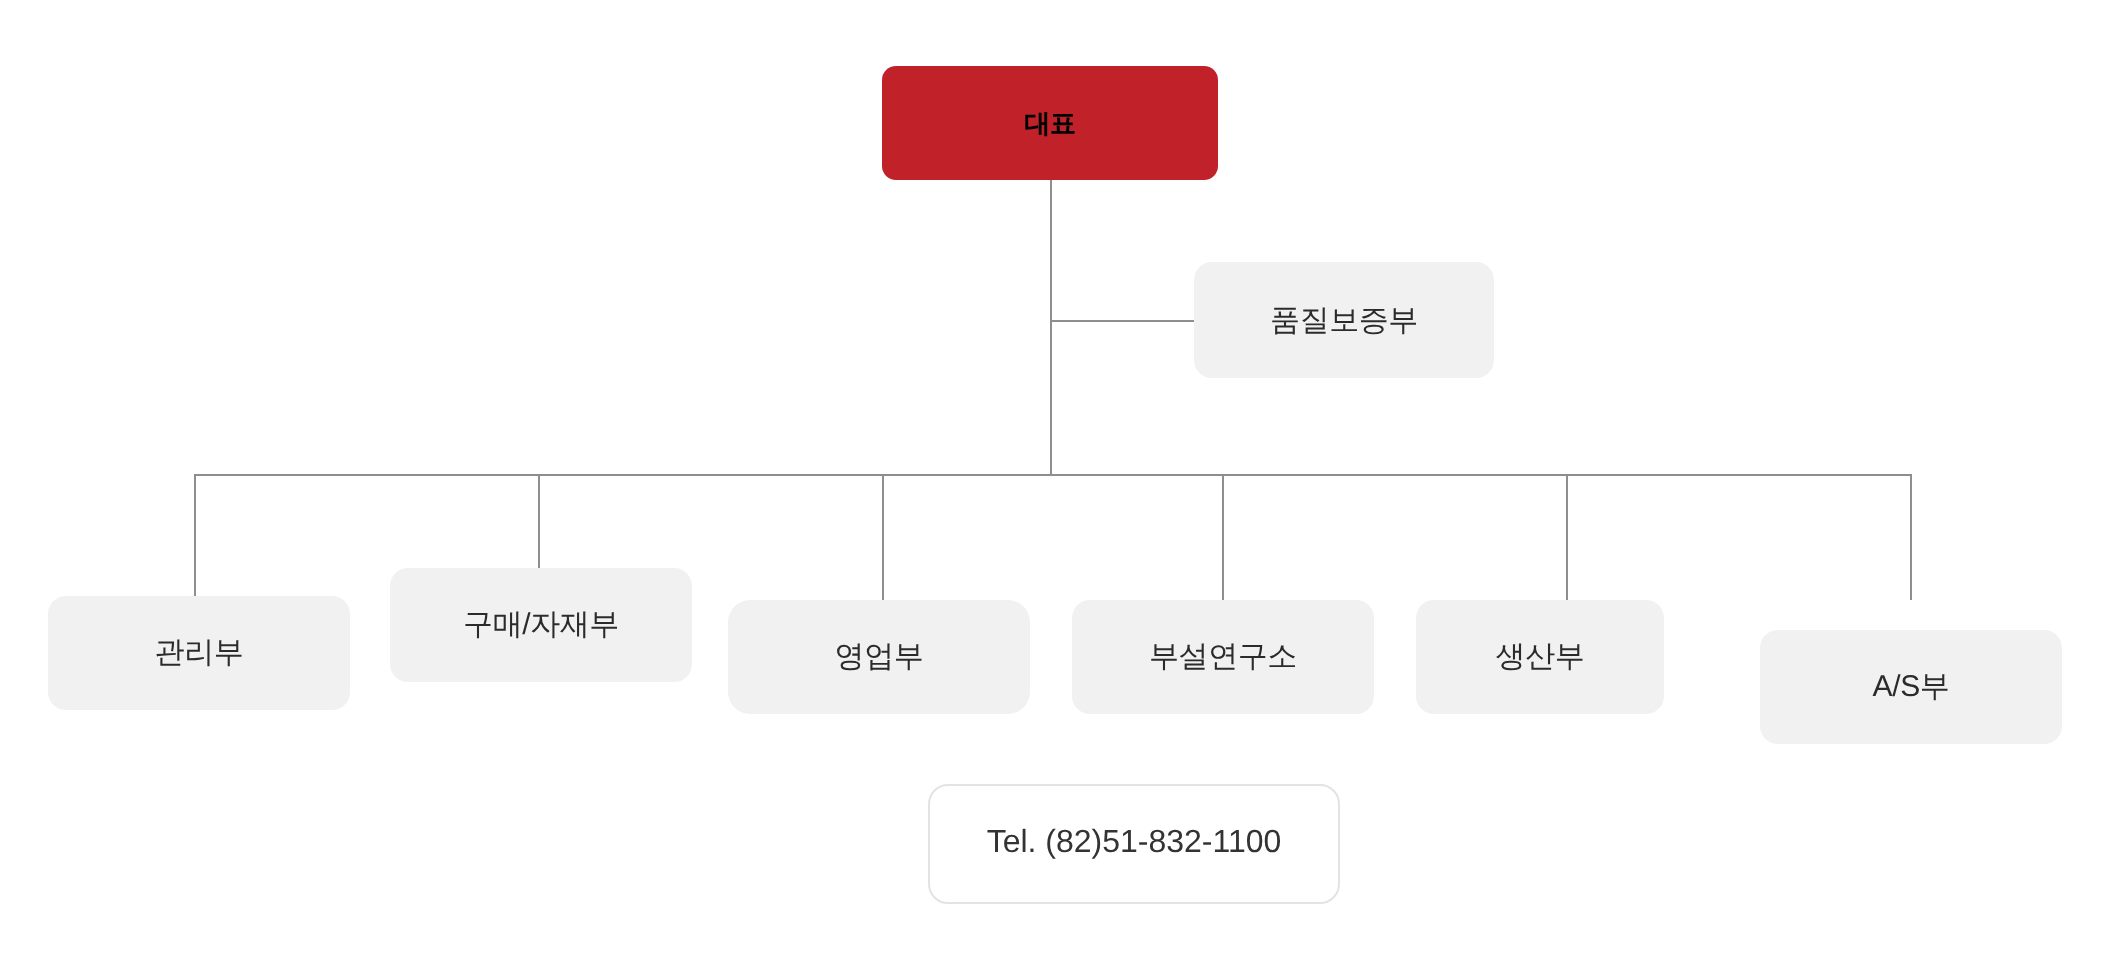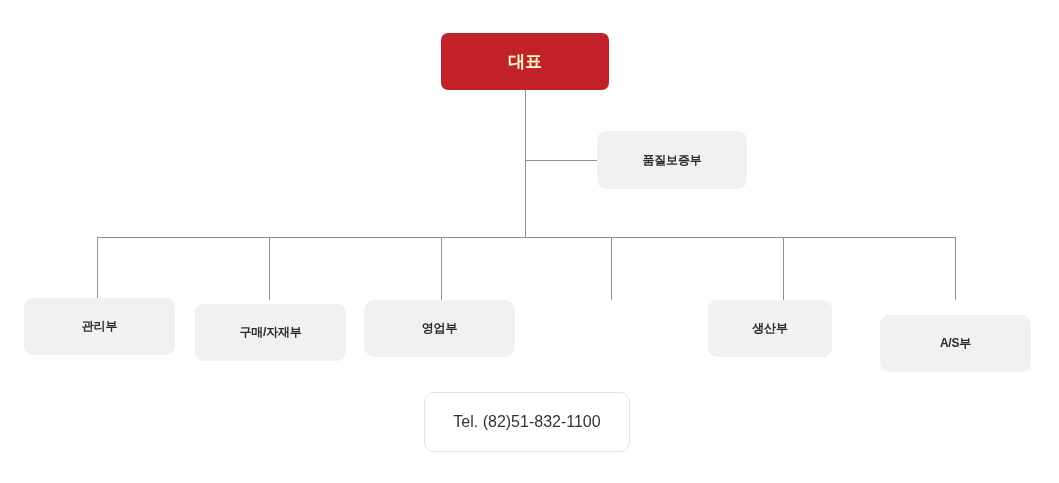--- a/index.html
+++ b/index.html
@@ -34,43 +34,44 @@
     align-items: center;
     justify-content: center;
     text-align: center;
     border-radius: 8px;
     letter-spacing: -0.2px;
     white-space: nowrap;
   }
 
   .node-root {
     background: #C1222A;
-    color: #fef9c3;
-    font-size: 17px;
+    color: #000000;
+    font-size: 13px;
     font-weight: 700;
     border-radius: 7px;
   }
 
   .node-dept {
     background: #F1F1F1;
     color: #2b2b2b;
-    font-size: 12px;
-    font-weight: 700;
+    font-size: 15px;
+    font-weight: 400;
     border-radius: 9px;
     align-items: center;
   }
 
   .node-tel {
     background: #ffffff;
     color: #333333;
     font-size: 16px;
     font-weight: 400;
     border: 1px solid #e3e3e3;
     border-radius: 10px;
     letter-spacing: 0px;
+    margin-left: 40px;
   }
 </style>
 </head>
 <body>
 
 <div id="org-chart">
 
   <div class="node node-root" style="left:441px; top:33px; width:168px; height:57px;">
     <span>대표</span>
   </div>
@@ -89,28 +90,31 @@
   <div class="line v" style="left:269px; top:237px; height:63px;"></div>
   <div class="line v" style="left:441px; top:237px; height:63px;"></div>
   <div class="line v" style="left:611px; top:237px; height:63px;"></div>
   <div class="line v" style="left:783px; top:237px; height:63px;"></div>
   <div class="line v" style="left:955px; top:237px; height:63px;"></div>
 
   <div class="node node-dept" style="left:24px; top:298px; width:151px; height:57px;">
     <span>관리부</span>
   </div>
 
-  <div class="node node-dept" style="left:195px; top:304px; width:151px; height:57px;">
+  <div class="node node-dept" style="left:195px; top:284px; width:151px; height:57px;">
     <span>구매/자재부</span>
   </div>
 
   <div class="node node-dept" style="left:364px; top:300px; width:151px; height:57px;border-radius:11px;">
     <span>영업부</span>
   </div>
 
+  <div class="node node-dept" style="left:536px; top:300px; width:151px; height:57px;">
+    <span>부설연구소</span>
+  </div>
 
   <div class="node node-dept" style="left:708px; top:300px; width:124px; height:57px;">
     <span>생산부</span>
   </div>
 
   <div class="node node-dept" style="left:880px; top:300px; width:151px; height:57px;margin-top:15px;">
     <span>A/S부</span>
   </div>
 
   <div class="node node-tel" style="left:424px; top:392px; width:206px; height:60px;">

